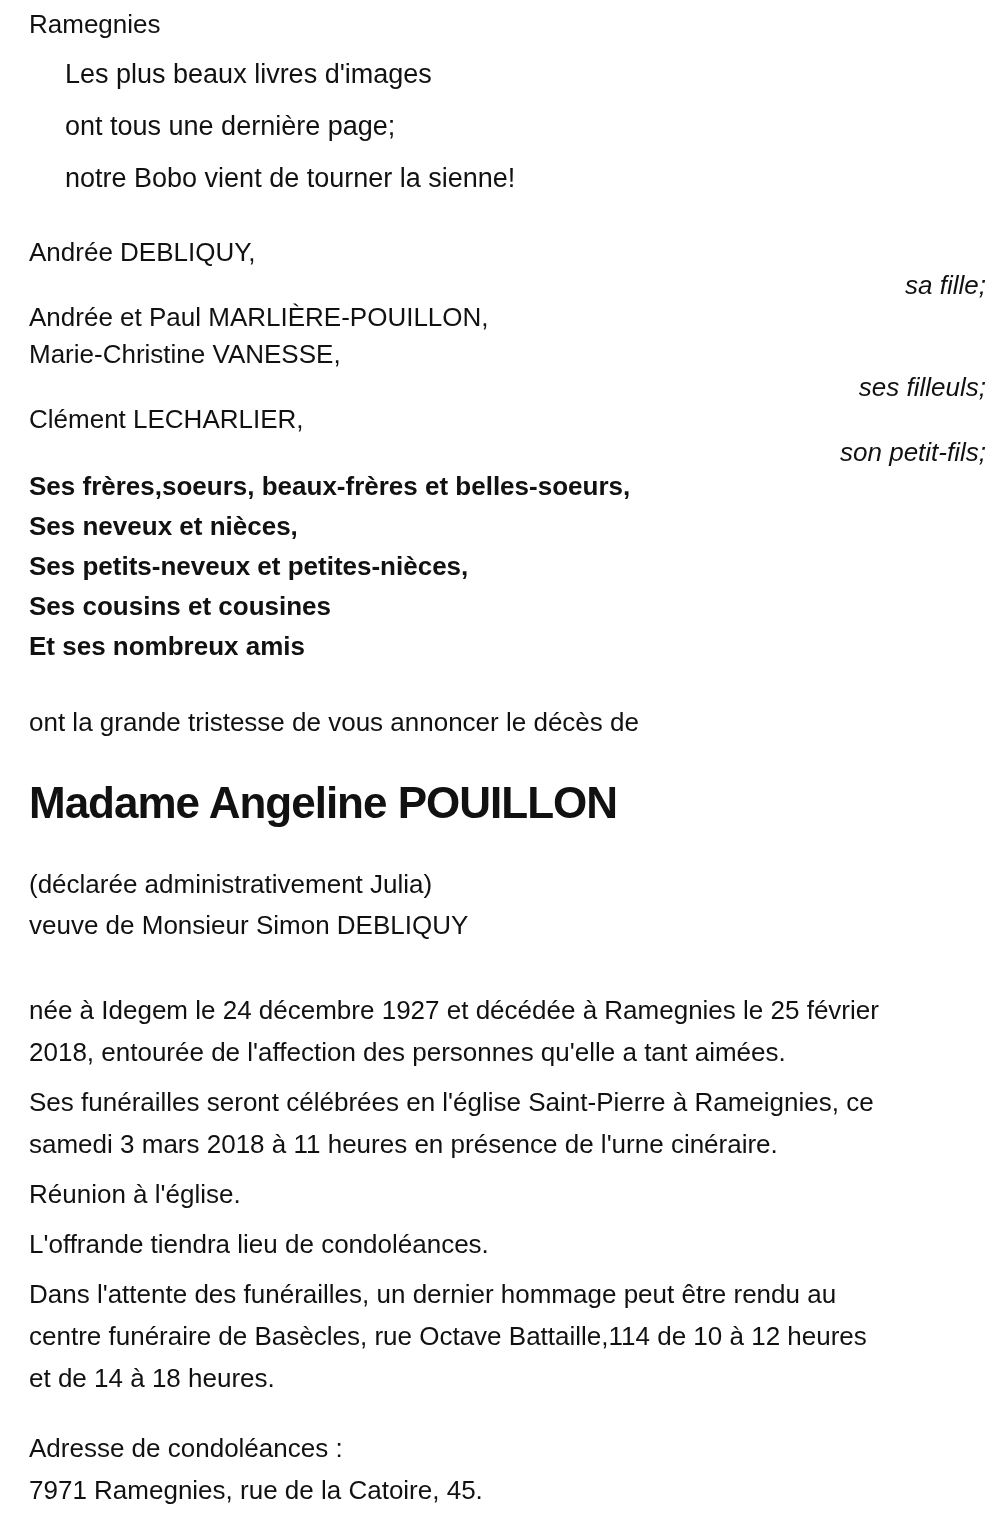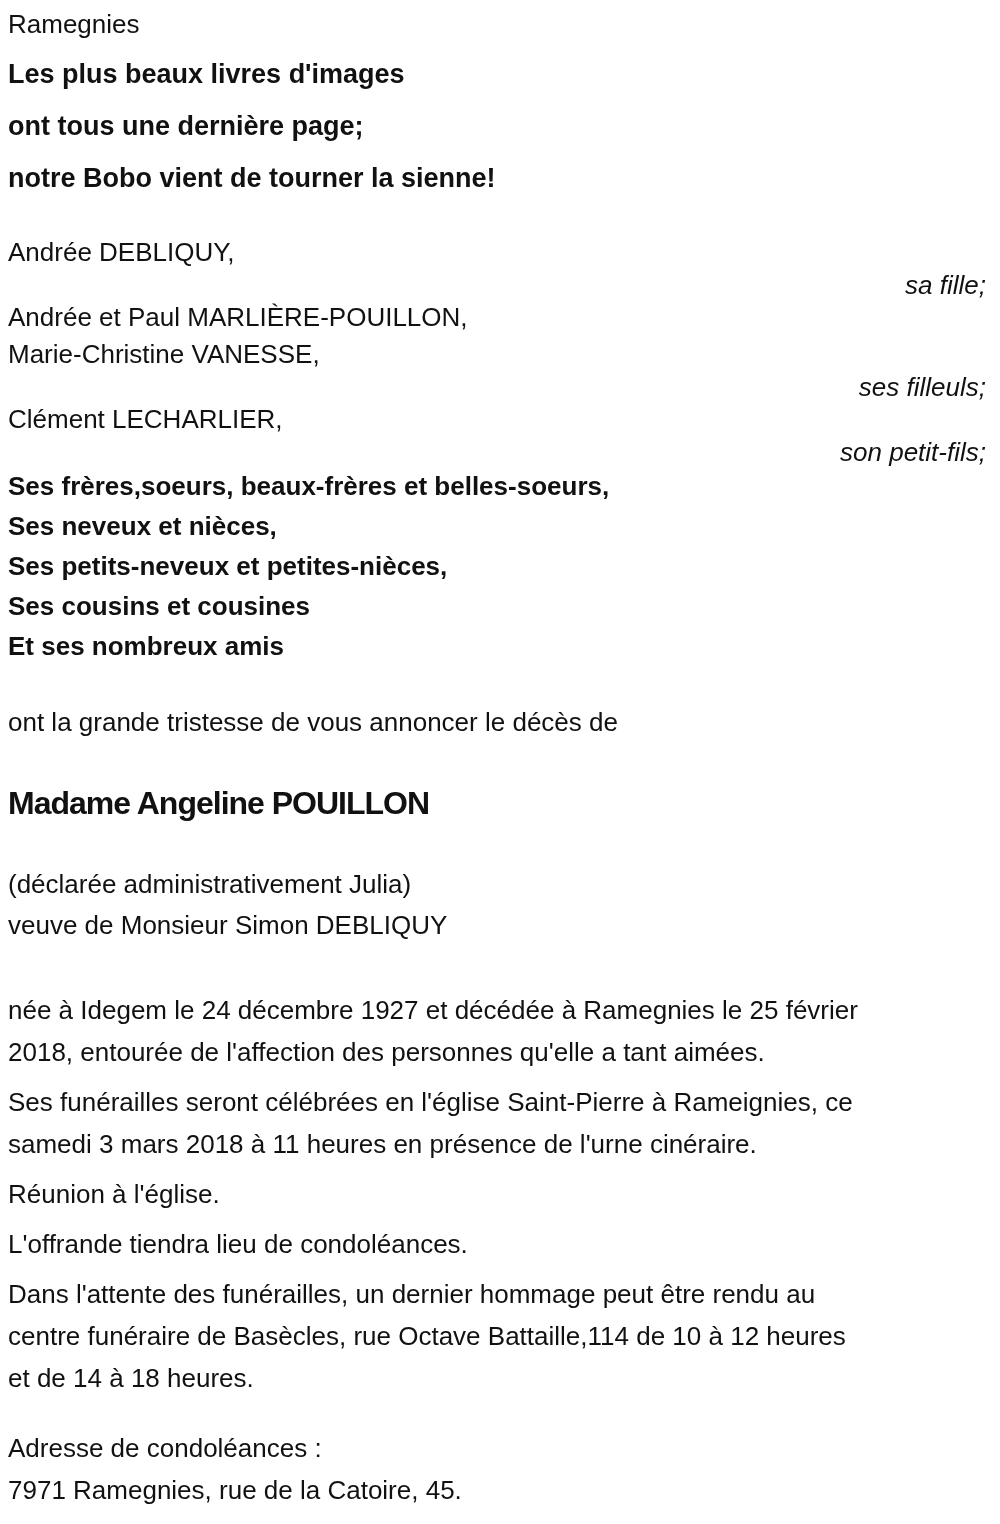--- a/index.html
+++ b/index.html
@@ -12,33 +12,34 @@
     height: 1524px;
     color: #111111;
     font-family: "Liberation Sans", sans-serif;
     -webkit-font-smoothing: antialiased;
     overflow: hidden;
   }
   .page {
     box-sizing: border-box;
     width: 1000px;
     height: 1192px;
-    padding: 8px 14px 0 8px;
+    padding: 8px 14px 0 29px;
   }
   .location-line {
     font-size: 26px;
     line-height: 32px;
   }
   .epigraph {
     margin-top: 8px;
   }
   .epigraph-line {
-    font-weight: 700;
+    font-weight: 400;
     font-size: 27px;
     line-height: 52px;
+    margin-left: 36px;
   }
   .relatives {
     margin-top: 30px;
   }
   .relative-group { margin: 0; }
   .name-line {
     font-size: 26px;
     line-height: 37px;
   }
   .relation-line {
@@ -52,21 +53,21 @@
     font-size: 26px;
     line-height: 40px;
   }
   .announcement {
     margin-top: 36px;
     font-size: 26px;
     line-height: 40px;
   }
   .deceased-name {
     margin-top: 35px;
-    font-size: 32px;
+    font-size: 44px;
     font-weight: 700;
     letter-spacing: -1px;
     line-height: 52px;
   }
   .deceased-sub {
     margin-top: 35px;
   }
   .sub-line {
     font-size: 26px;
     line-height: 41px;

